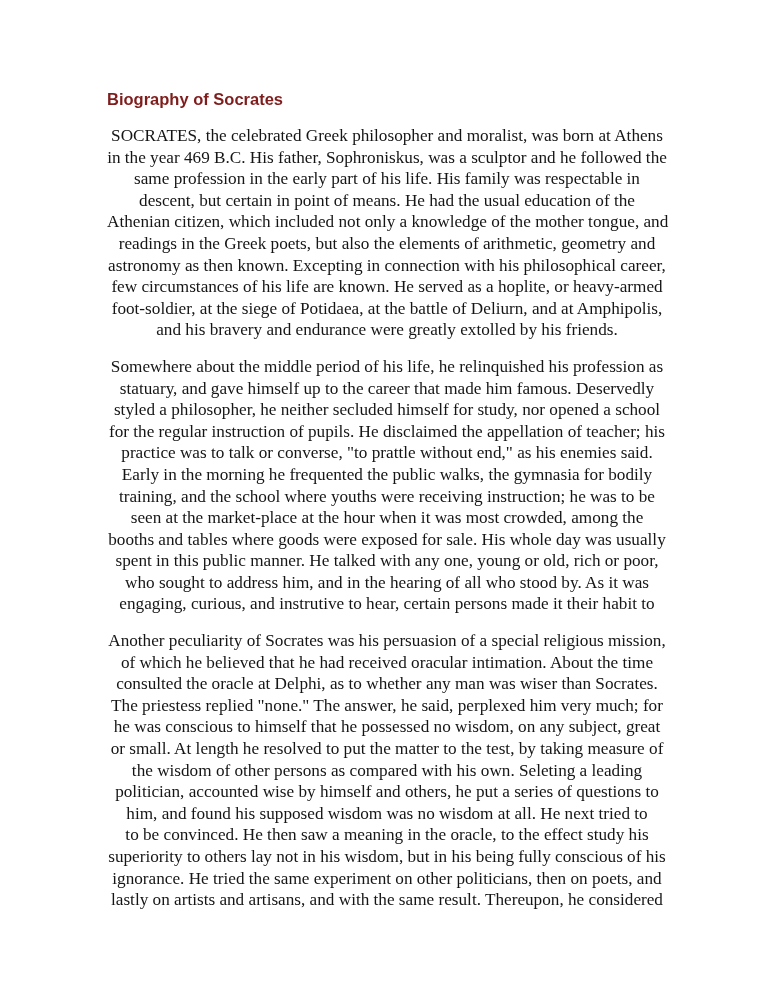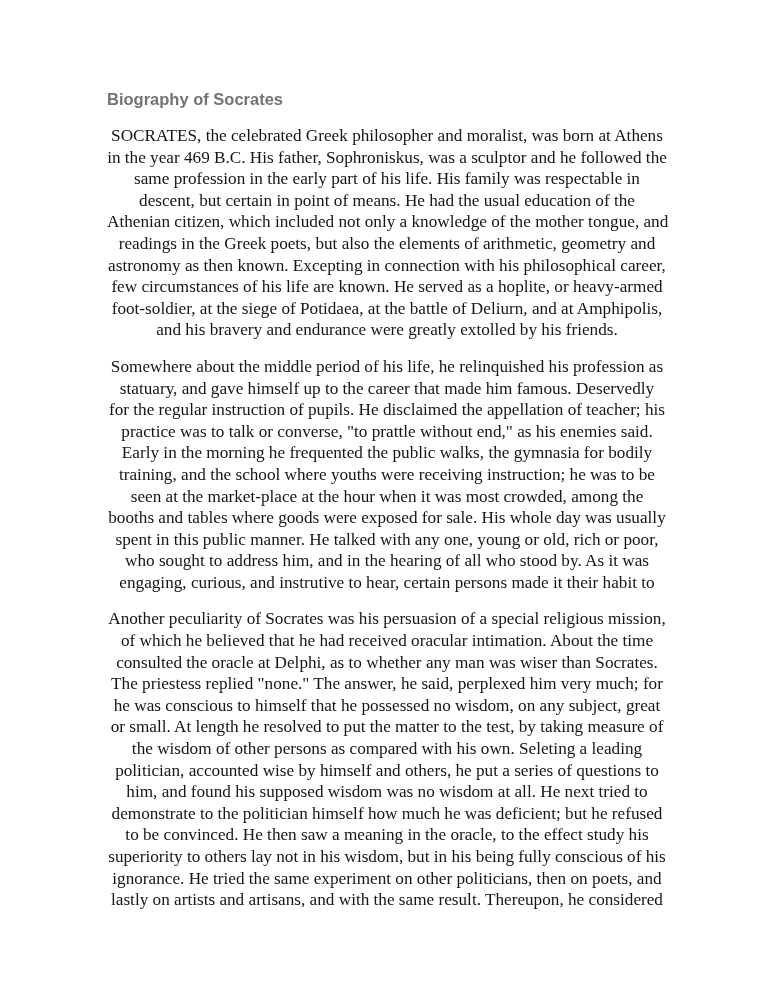--- a/index.html
+++ b/index.html
@@ -19,21 +19,21 @@
       top: 88px;
       width: 560px;
       color: #111111;
     }
     .doc-title {
       font-family: "Liberation Sans", sans-serif;
       font-weight: bold;
       font-size: 16.5px;
       line-height: 22px;
       margin: 0 0 15px 0;
-      color: #737373;
+      color: #7f1d1d;
     }
     .para {
       font-family: "Liberation Serif", serif;
       font-size: 17.2px;
       line-height: 21.6px;
       margin: 0 0 15px 0;
       color: #151515;
       white-space: nowrap;
     }
     .line {
@@ -56,20 +56,21 @@
     <span class="line">readings in the Greek poets, but also the elements of arithmetic, geometry and</span>
     <span class="line">astronomy as then known. Excepting in connection with his philosophical career,</span>
     <span class="line">few circumstances of his life are known. He served as a hoplite, or heavy-armed</span>
     <span class="line">foot-soldier, at the siege of Potidaea, at the battle of Deliurn, and at Amphipolis,</span>
     <span class="line">and his bravery and endurance were greatly extolled by his friends.</span>
   </p>
 
   <p class="para">
     <span class="line">Somewhere about the middle period of his life, he relinquished his profession as</span>
     <span class="line">statuary, and gave himself up to the career that made him famous. Deservedly</span>
+    <span class="line">styled a philosopher, he neither secluded himself for study, nor opened a school</span>
     <span class="line">for the regular instruction of pupils. He disclaimed the appellation of teacher; his</span>
     <span class="line">practice was to talk or converse, "to prattle without end," as his enemies said.</span>
     <span class="line">Early in the morning he frequented the public walks, the gymnasia for bodily</span>
     <span class="line">training, and the school where youths were receiving instruction; he was to be</span>
     <span class="line">seen at the market-place at the hour when it was most crowded, among the</span>
     <span class="line">booths and tables where goods were exposed for sale. His whole day was usually</span>
     <span class="line">spent in this public manner. He talked with any one, young or old, rich or poor,</span>
     <span class="line">who sought to address him, and in the hearing of all who stood by. As it was</span>
     <span class="line">engaging, curious, and instrutive to hear, certain persons made it their habit to</span>
   </p>
@@ -77,19 +78,18 @@
   <p class="para">
     <span class="line">Another peculiarity of Socrates was his persuasion of a special religious mission,</span>
     <span class="line">of which he believed that he had received oracular intimation. About the time</span>
     <span class="line">consulted the oracle at Delphi, as to whether any man was wiser than Socrates.</span>
     <span class="line">The priestess replied "none." The answer, he said, perplexed him very much; for</span>
     <span class="line">he was conscious to himself that he possessed no wisdom, on any subject, great</span>
     <span class="line">or small. At length he resolved to put the matter to the test, by taking measure of</span>
     <span class="line">the wisdom of other persons as compared with his own. Seleting a leading</span>
     <span class="line">politician, accounted wise by himself and others, he put a series of questions to</span>
     <span class="line">him, and found his supposed wisdom was no wisdom at all. He next tried to</span>
-    <span class="line">demonstrate to the politician himself how much he was deficient; but he refused</span>
     <span class="line">to be convinced. He then saw a meaning in the oracle, to the effect study his</span>
     <span class="line">superiority to others lay not in his wisdom, but in his being fully conscious of his</span>
     <span class="line">ignorance. He tried the same experiment on other politicians, then on poets, and</span>
     <span class="line">lastly on artists and artisans, and with the same result. Thereupon, he considered</span>
   </p>
 </div>
 
 </body></html>

